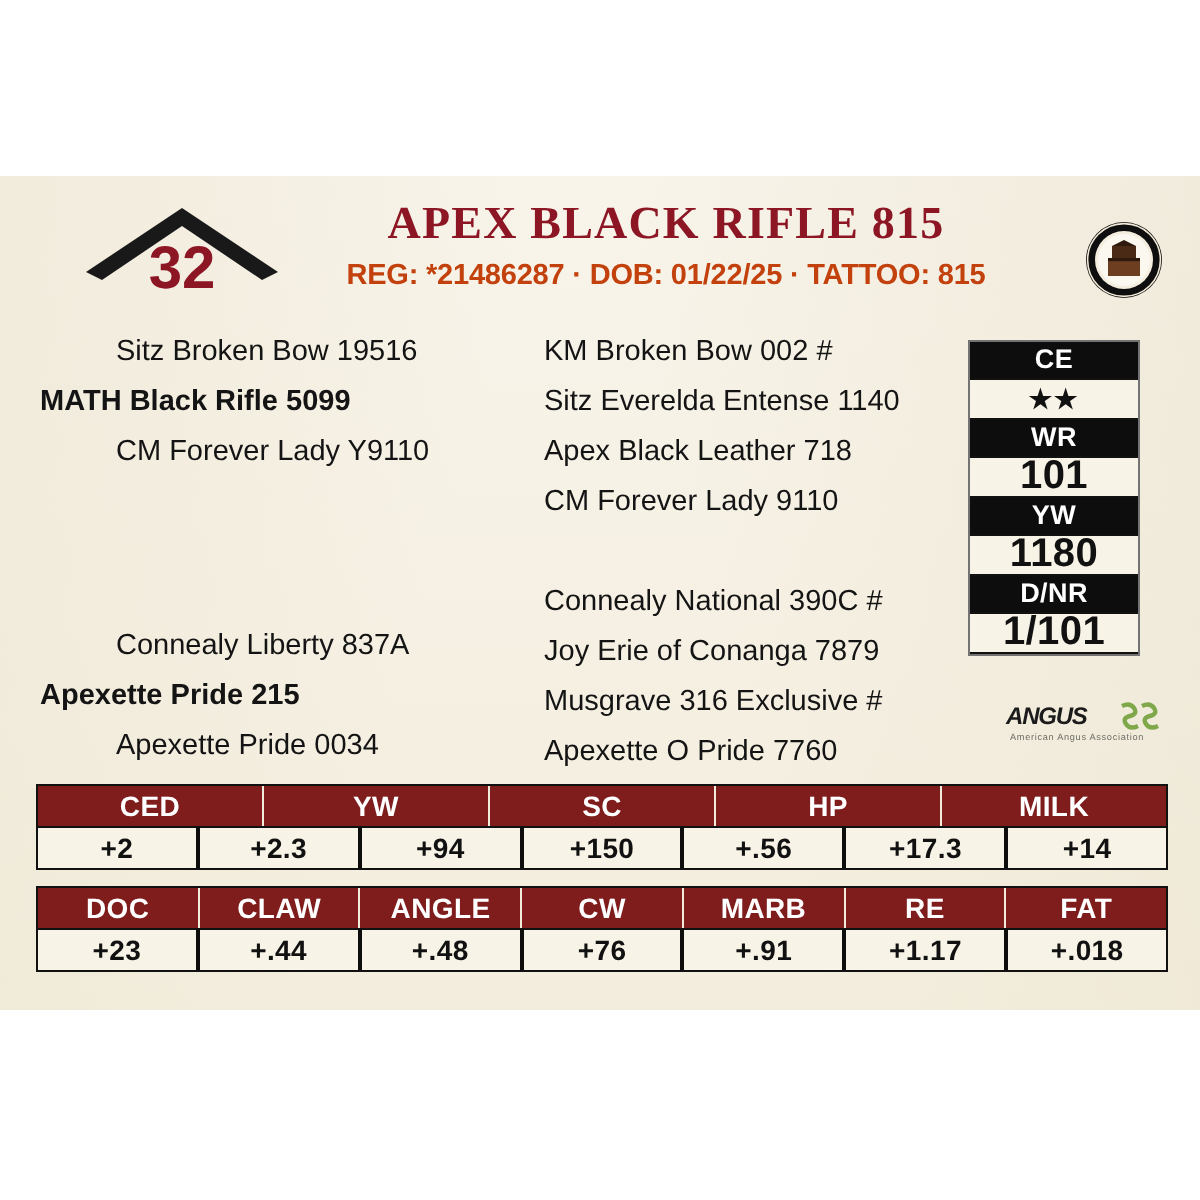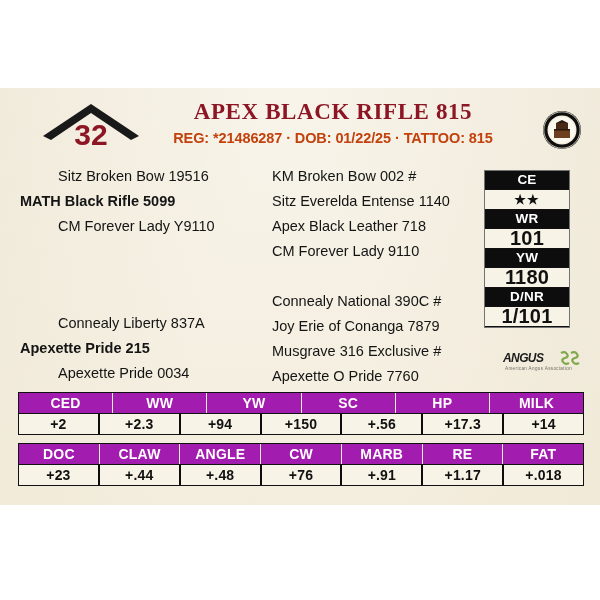--- a/index.html
+++ b/index.html
@@ -211,21 +211,21 @@
     border: 1px solid #111;
     background: #0d0d0d;
   }
   #epd-table-1 { top: 392px; }
   #epd-table-2 { top: 443px; }
 
   .epd-row {
     display: flex;
     width: 100%;
   }
-  .epd-row.head { background: #a21caf; justify-content: space-between; }
+  .epd-row.head { background: #7f1d1d; justify-content: space-between; }
   .epd-row.vals { background: #0d0d0d; }
 
   .epd-cell {
     flex: 1 1 0;
     text-align: center;
     font-size: 14px;
     font-weight: bold;
     letter-spacing: 0.2px;
     box-sizing: border-box;
   }
@@ -325,21 +325,20 @@
     <svg id="angus-mark" viewBox="0 0 20 14">
       <path d="M1 2 Q5 0 7 3 Q9 6 5 7 Q1 8 3 11 Q5 14 9 12" fill="none" stroke="#7fa84a" stroke-width="2.2"></path>
       <path d="M11 2 Q15 0 17 3 Q19 6 15 7 Q11 8 13 11 Q15 14 19 12" fill="none" stroke="#7fa84a" stroke-width="2.2"></path>
     </svg>
     <div id="angus-tag">American Angus Association</div>
   </div>
 
   <div class="epd-table" id="epd-table-1">
     <div class="epd-row head">
       <div class="epd-cell">CED</div>
-      <div class="epd-cell">WW</div>
       <div class="epd-cell">YW</div>
       <div class="epd-cell">SC</div>
       <div class="epd-cell">HP</div>
       <div class="epd-cell">MILK</div>
     </div>
     <div class="epd-row vals">
       <div class="epd-cell">+2</div>
       <div class="epd-cell">+2.3</div>
       <div class="epd-cell">+94</div>
       <div class="epd-cell">+150</div>

